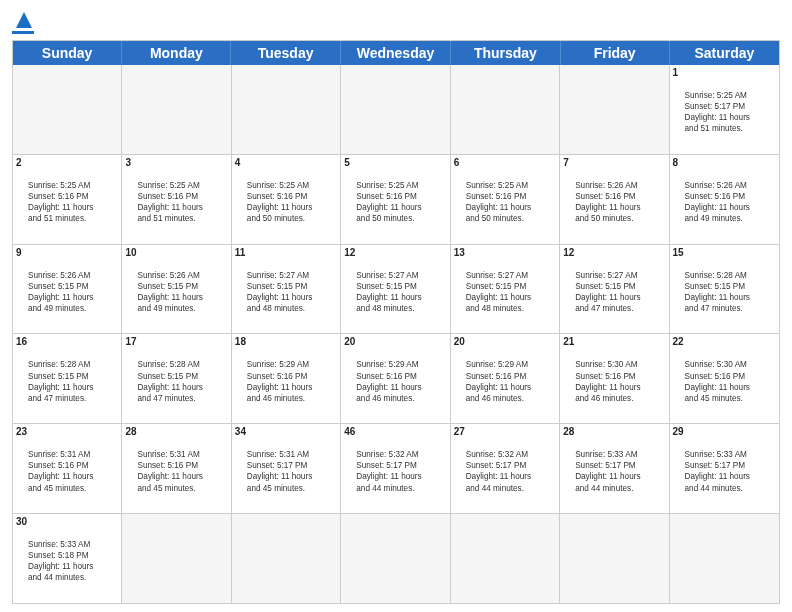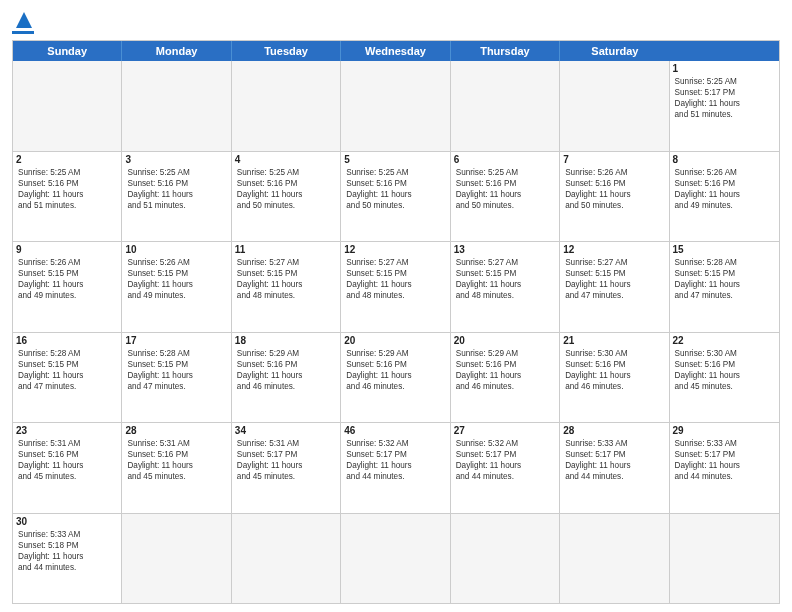--- a/index.html
+++ b/index.html
@@ -71,21 +71,21 @@
       flex-direction: column;
       border: 1px solid #ccc;
     }
     .calendar-header {
       display: grid;
       grid-template-columns: repeat(7, 1fr);
       background: #2a6fc4;
     }
     .cal-header-cell {
       color: #fff;
-      font-size: 11px;
+      font-size: 14px;
       font-weight: bold;
       text-align: center;
       padding: 4px 16px;
       border-right: 1px solid #4a8fd4;
     }
     .cal-header-cell:last-child { border-right: none; }
     .calendar-body {
       flex: 1;
       display: flex;
       flex-direction: column;
@@ -110,21 +110,21 @@
     .cal-cell.empty { background: #f5f5f5; }
     .day-num {
       font-size: 10px;
       font-weight: bold;
       color: #222;
       display: block;
       margin-bottom: 1px;
     }
     .cal-cell p {
       line-height: 1.35;
-      margin: 2px;
+      margin: 12px;
     }
   </style>
 </head>
 <body>
 
 <div class="page">
   <div class="header">
     <div class="logo">
       <div class="logo-text">
         <span class="logo-general"></span>
@@ -141,20 +141,21 @@
     </div>
   </div>
 
   <div class="calendar">
     <div class="calendar-header">
     <div class="cal-header-cell">Sunday</div>
         <div class="cal-header-cell">Monday</div>
         <div class="cal-header-cell">Tuesday</div>
         <div class="cal-header-cell">Wednesday</div>
         <div class="cal-header-cell">Thursday</div>
+        <div class="cal-header-cell">Friday</div>
         <div class="cal-header-cell">Saturday</div>
       </div>
     <div class="calendar-body">
     <div class="cal-row">
           <div class="cal-cell empty"></div>
           <div class="cal-cell empty"></div>
           <div class="cal-cell empty"></div>
           <div class="cal-cell empty"></div>
           <div class="cal-cell empty"></div>
           <div class="cal-cell empty"></div>

